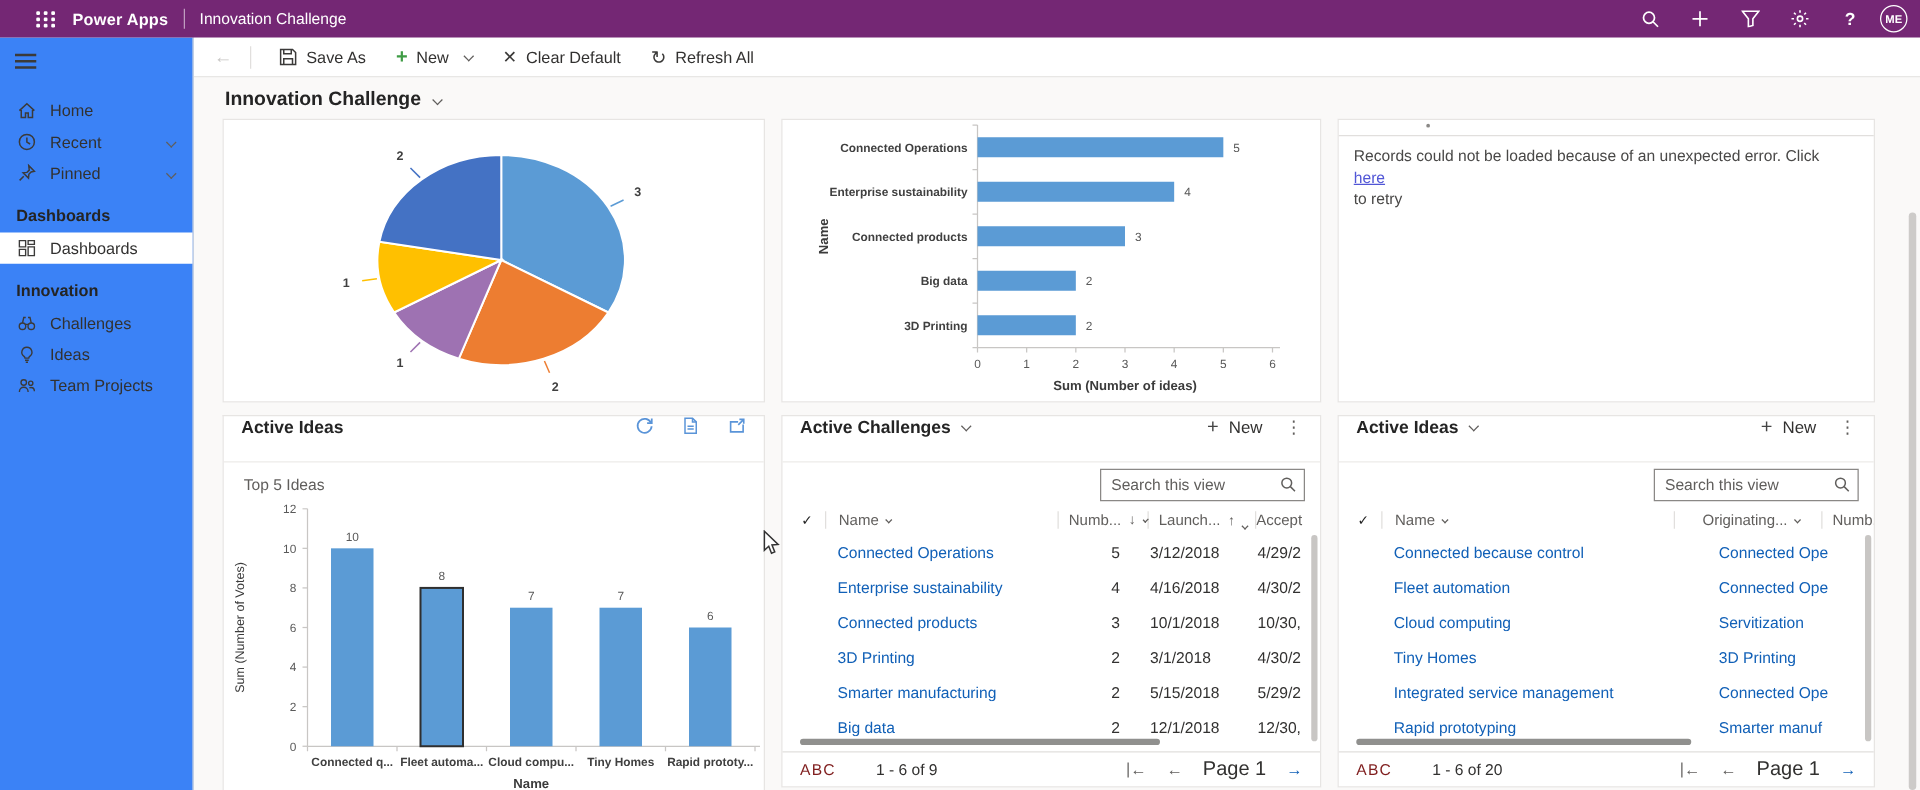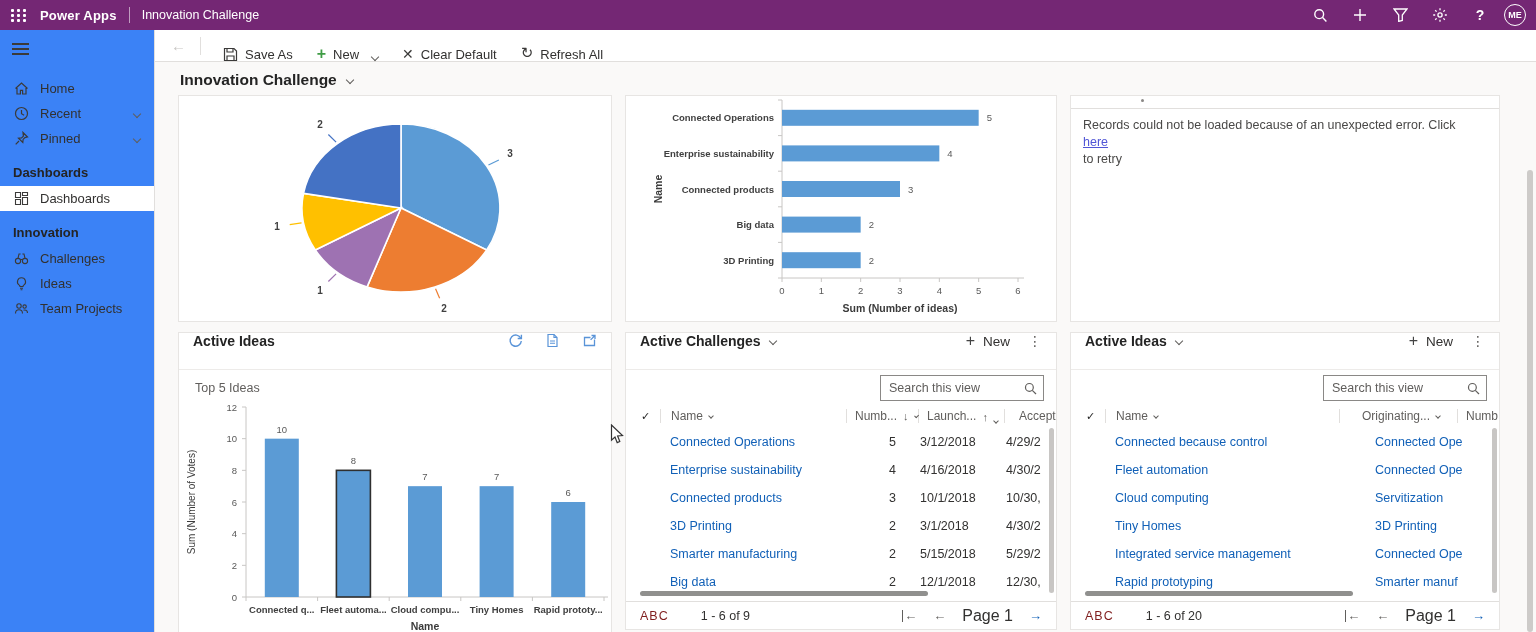--- a/index.html
+++ b/index.html
@@ -1,21 +1,21 @@
 <!DOCTYPE html>
 <html><head>
 <meta charset="utf-8">
 <style>
   * { margin:0; padding:0; box-sizing:border-box; }
   html,body { width:1536px; height:632px; overflow:hidden; }
   body { font-family:"Liberation Sans","DejaVu Sans",sans-serif; background:#fff; position:relative; color:#323130; }
   svg { font-family:"Liberation Sans","DejaVu Sans",sans-serif; }
 
   
-  .topbar { position:absolute; left:0; top:0; right:0; height:30px; background:#742774; display:flex; align-items:center; color:#fff; z-index:30; }
+  .topbar { position:absolute; left:0; top:0; right:0; height:30px; background:#742774; display:flex; align-items:center; color:#fff; z-index:30;padding-left:18px; }
   .waffle { width:30px; height:30px; display:flex; align-items:center; justify-content:center; cursor:pointer; margin-left:4px; }
   .waffle-grid { display:grid; grid-template-columns:repeat(3,4px); grid-gap:2px; }
   .waffle-grid i { width:3px; height:3px; background:#fff; border-radius:1px; }
   .tb-app { font-weight:bold; font-size:13px; margin-left:6px; letter-spacing:.2px; }
   .tb-div { width:1px; height:16px; background:rgba(255,255,255,.55); margin:0 12px; }
   .tb-ctx { font-size:12.5px; }
   .tb-right { margin-left:auto; display:flex; align-items:center; gap:8px; padding-right:10px; }
   .tb-icon { width:32px; height:30px; display:flex; align-items:center; justify-content:center; font-size:14px; cursor:pointer; }
   .avatar { width:22px; height:22px; border:1.5px solid #fff; border-radius:50%; font-size:9px; font-weight:bold; display:flex; align-items:center; justify-content:center; }
 
@@ -28,21 +28,21 @@
   .nav-item.selected { background:#fff; }
   .nav-sec { font-size:13px; font-weight:bold; color:#242424; padding:14px 0 6px 13px; }
   .nav-chev { position:absolute; right:14px; }
   .chev { display:inline-block; width:6px; height:6px; border-right:1.4px solid #605e5c; border-bottom:1.4px solid #605e5c; transform:rotate(45deg); }
   .chev.sm { width:4px; height:4px; border-width:1.2px; }
 
   
   .cmdbar { position:absolute; left:155px; top:30px; right:0; height:32px; background:#fff; border-bottom:1px solid #e1dfdd; display:flex; align-items:center; font-size:13px; }
   .cmd-back { color:#c8c6c4; font-size:15px; padding:0 14px 0 16px; cursor:default; }
   .cmd-sep { width:1px; height:18px; background:#e1dfdd; margin-right:10px; }
-  .cmd-btn { display:flex; align-items:flex-end; gap:7px; padding:0 12px; height:32px; cursor:pointer; color:#323130; }
+  .cmd-btn { display:flex; align-items:center; gap:7px; padding:0 12px; height:32px; cursor:pointer; color:#323130; }
   .cmd-btn .cicon { display:flex; align-items:center; }
   .plus-green { color:#3f9c45; font-size:16px; font-weight:bold; line-height:1; }
   .x-icon { font-size:14px; color:#3b3a39; }
   .refresh-icon { font-size:15px; color:#3b3a39; }
 
   
   .content { position:absolute; left:155px; top:62px; right:0; bottom:0; background:#faf9f8; }
   .page-title { position:absolute; left:25px; top:9px; font-size:15.5px; font-weight:bold; color:#242424; display:flex; align-items:center; gap:10px; cursor:pointer; }
   .card { position:absolute; background:#fff; border:1px solid #e7e5e3; }
   #cardA { left:23px; top:33px; width:434px; height:227px; }
@@ -75,21 +75,21 @@
   .tc-search input { position:absolute; right:12px; top:5px; width:164px; height:26px; border:1px solid #8a8886; background:#fff; font-size:12.5px; padding:0 26px 0 8px; color:#323130; font-family:inherit; }
   .tc-search input::placeholder { color:#605e5c; }
   .search-glyph { position:absolute; right:19px; top:11px; }
   .thead { display:flex; align-items:center; height:24px; font-size:12px; color:#605e5c; }
   .hc { display:flex; align-items:center; gap:6px; height:14px; }
   .hc + .hc { border-left:1px solid #e1dfdd; }
   .h-check { width:34px; padding-left:15px; color:#242424; font-size:11px; border-left:none; }
   .h-name { flex:1; padding-left:10px; }
   .h-numb { width:72px; padding-left:8px; }
   .h-launch { width:86px; padding-left:8px;align-items:flex-end; }
-  .h-accept { width:52px; padding-left:14px; overflow:hidden; white-space:nowrap;text-align:right; }
+  .h-accept { width:52px; padding-left:0; overflow:hidden; white-space:nowrap;text-align:right; }
   .h-origin { width:118px; padding-left:22px; }
   .h-numb2 { width:42px; padding-left:8px; overflow:hidden; white-space:nowrap; }
   .sort { font-size:11px; color:#605e5c; }
   .tbody { position:absolute; left:0; right:6px; top:95px; }
   .trow { display:flex; align-items:center; height:28px; font-size:12.5px; cursor:pointer; }
   .r-check { width:34px; }
   .r-name { flex:1; padding-left:10px; color:#1160b7; overflow:hidden; white-space:nowrap; }
   .r-num { width:52px; text-align:right; padding-right:16px; color:#323130; }
   .r-launch { width:86px; padding-left:8px; color:#323130; }
   .r-accept { width:52px; padding-left:8px; color:#323130; overflow:hidden; white-space:nowrap; }

